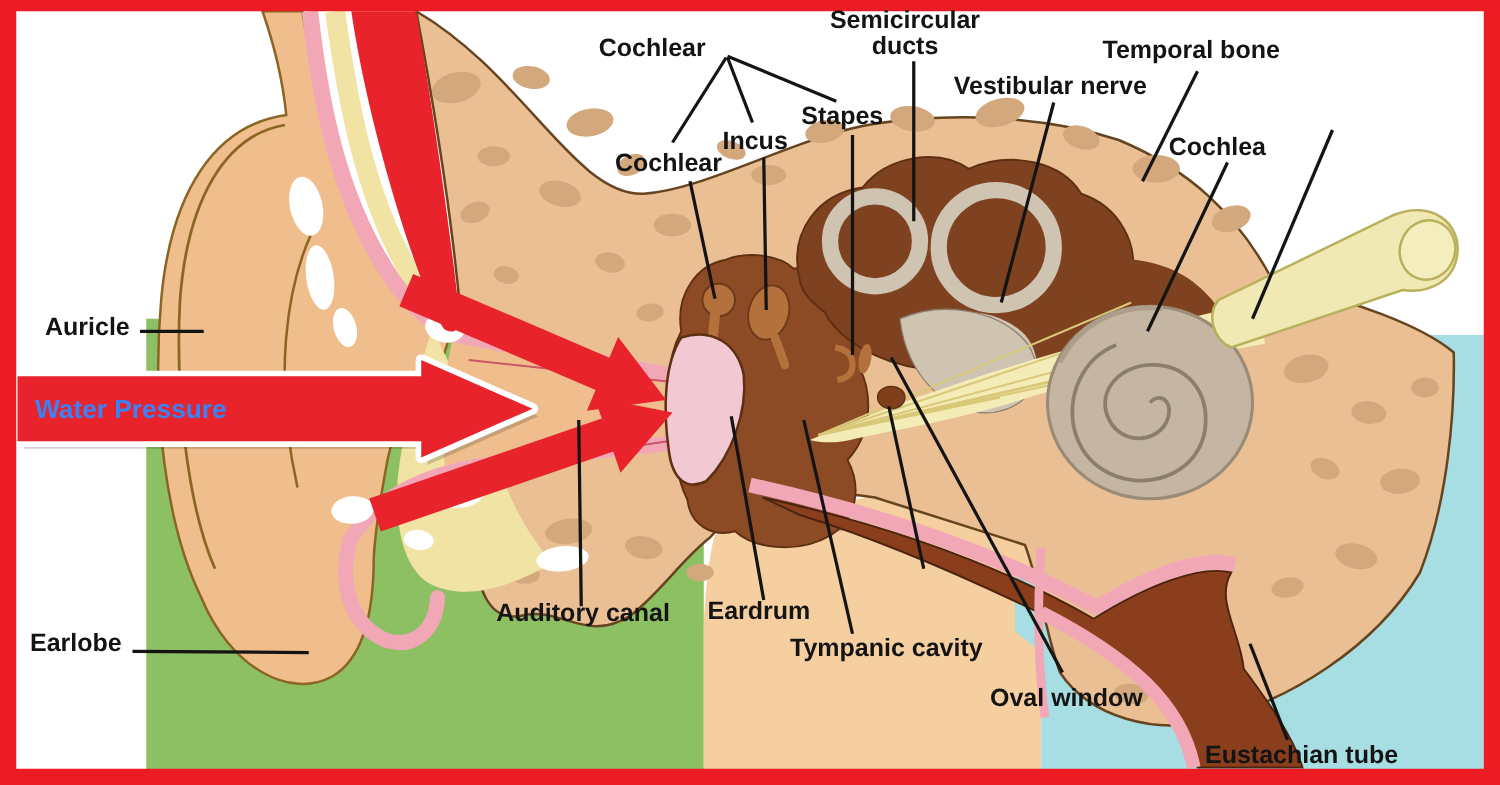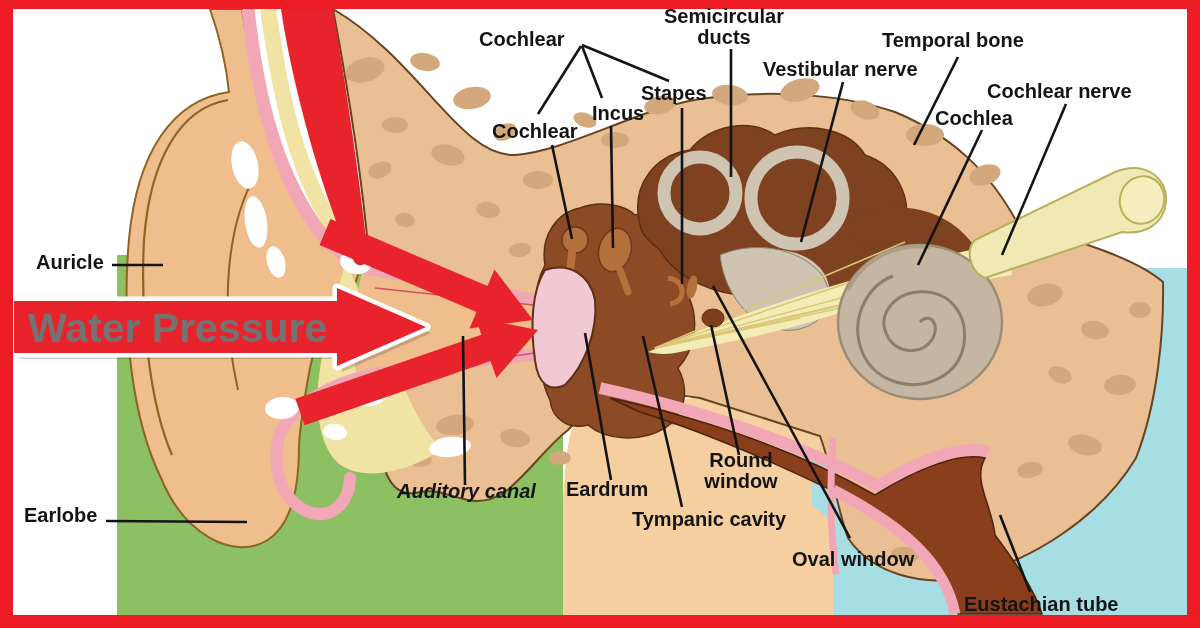--- a/index.html
+++ b/index.html
@@ -3,35 +3,35 @@
 <meta charset="utf-8">
 <style>
   html,body{margin:0;padding:0;width:1200px;height:628px;overflow:hidden;background:#fff;}
   #stage{position:relative;width:1200px;height:628px;font-family:"Liberation Sans",sans-serif;}
   #art{position:absolute;left:0;top:0;width:1200px;height:628px;}
   .lbl{position:absolute;font-weight:700;font-size:20px;line-height:21px;color:#141414;white-space:pre-line;z-index:5;}
   #lbl-auricle{left:36px;top:252px;}
   #lbl-earlobe{left:24px;top:505px;}
   #lbl-ossicles{left:479px;top:29px;}
   #lbl-malleus{left:492px;top:121px;}
-  #lbl-incus{left:578px;top:103px;margin-left:14px;}
+  #lbl-incus{left:578px;top:103px;}
   #lbl-stapes{left:641px;top:83px;}
   #lbl-semicircular{left:648px;top:6px;width:152px;text-align:center;}
   #lbl-vestibular{left:763px;top:59px;}
   #lbl-temporal{left:882px;top:30px;}
   #lbl-cochlear-nerve{left:987px;top:81px;}
   #lbl-cochlea{left:935px;top:108px;}
-  #lbl-auditory{left:397px;top:481px;font-style:italic;}
+  #lbl-auditory{left:397px;top:481px;}
   #lbl-eardrum{left:566px;top:479px;}
   #lbl-tympanic{left:632px;top:509px;}
   #lbl-round{left:680px;top:450px;width:122px;text-align:center;}
   #lbl-oval{left:792px;top:537px;margin-top:12px;}
   #lbl-eustachian{left:964px;top:594px;}
   #banner-text{position:absolute;left:28px;top:303px;width:300px;height:50px;display:flex;align-items:center;
-    font-weight:700;font-size:41px;color:#737373;z-index:6;letter-spacing:0px;}
+    font-weight:700;font-size:21px;color:#3b82f6;z-index:6;letter-spacing:0px;}
 </style>
 </head>
 <body>
 
 <div id="stage">
 
 <svg id="art" viewBox="0 0 1200 628">
 
   <rect x="0" y="0" width="1200" height="628" fill="#ffffff"></rect>
   <g>
@@ -219,24 +219,21 @@
 <div class="lbl" id="lbl-auricle">Auricle</div>
 <div class="lbl" id="lbl-earlobe">Earlobe</div>
 <div class="lbl" id="lbl-ossicles">Cochlear</div>
 <div class="lbl" id="lbl-malleus">Cochlear</div>
 <div class="lbl" id="lbl-incus">Incus</div>
 <div class="lbl" id="lbl-stapes">Stapes</div>
 <div class="lbl" id="lbl-semicircular">Semicircular
 ducts</div>
 <div class="lbl" id="lbl-vestibular">Vestibular nerve</div>
 <div class="lbl" id="lbl-temporal">Temporal bone</div>
-<div class="lbl" id="lbl-cochlear-nerve">Cochlear nerve</div>
 <div class="lbl" id="lbl-cochlea">Cochlea</div>
 <div class="lbl" id="lbl-auditory">Auditory canal</div>
 <div class="lbl" id="lbl-eardrum">Eardrum</div>
 <div class="lbl" id="lbl-tympanic">Tympanic cavity</div>
-<div class="lbl" id="lbl-round">Round
-window</div>
 <div class="lbl" id="lbl-oval">Oval window</div>
 <div class="lbl" id="lbl-eustachian">Eustachian tube</div>
 <div id="banner-text">Water Pressure</div>
 
 </div>
 
 </body></html>

